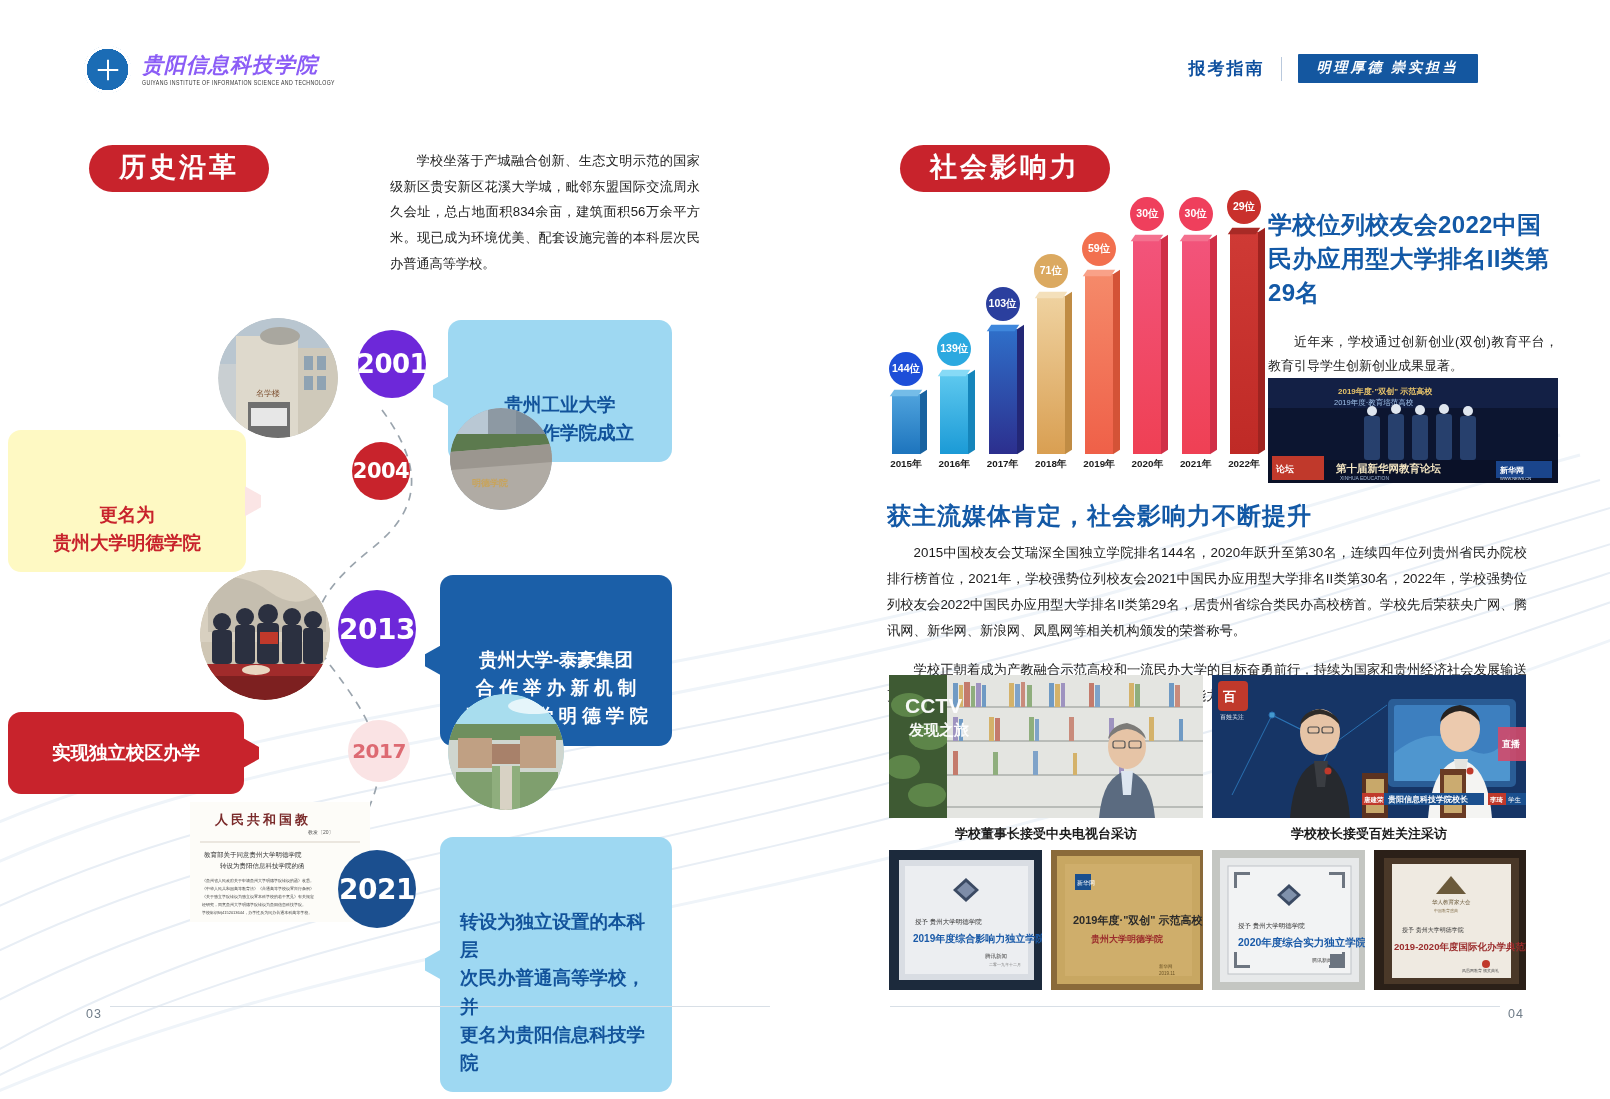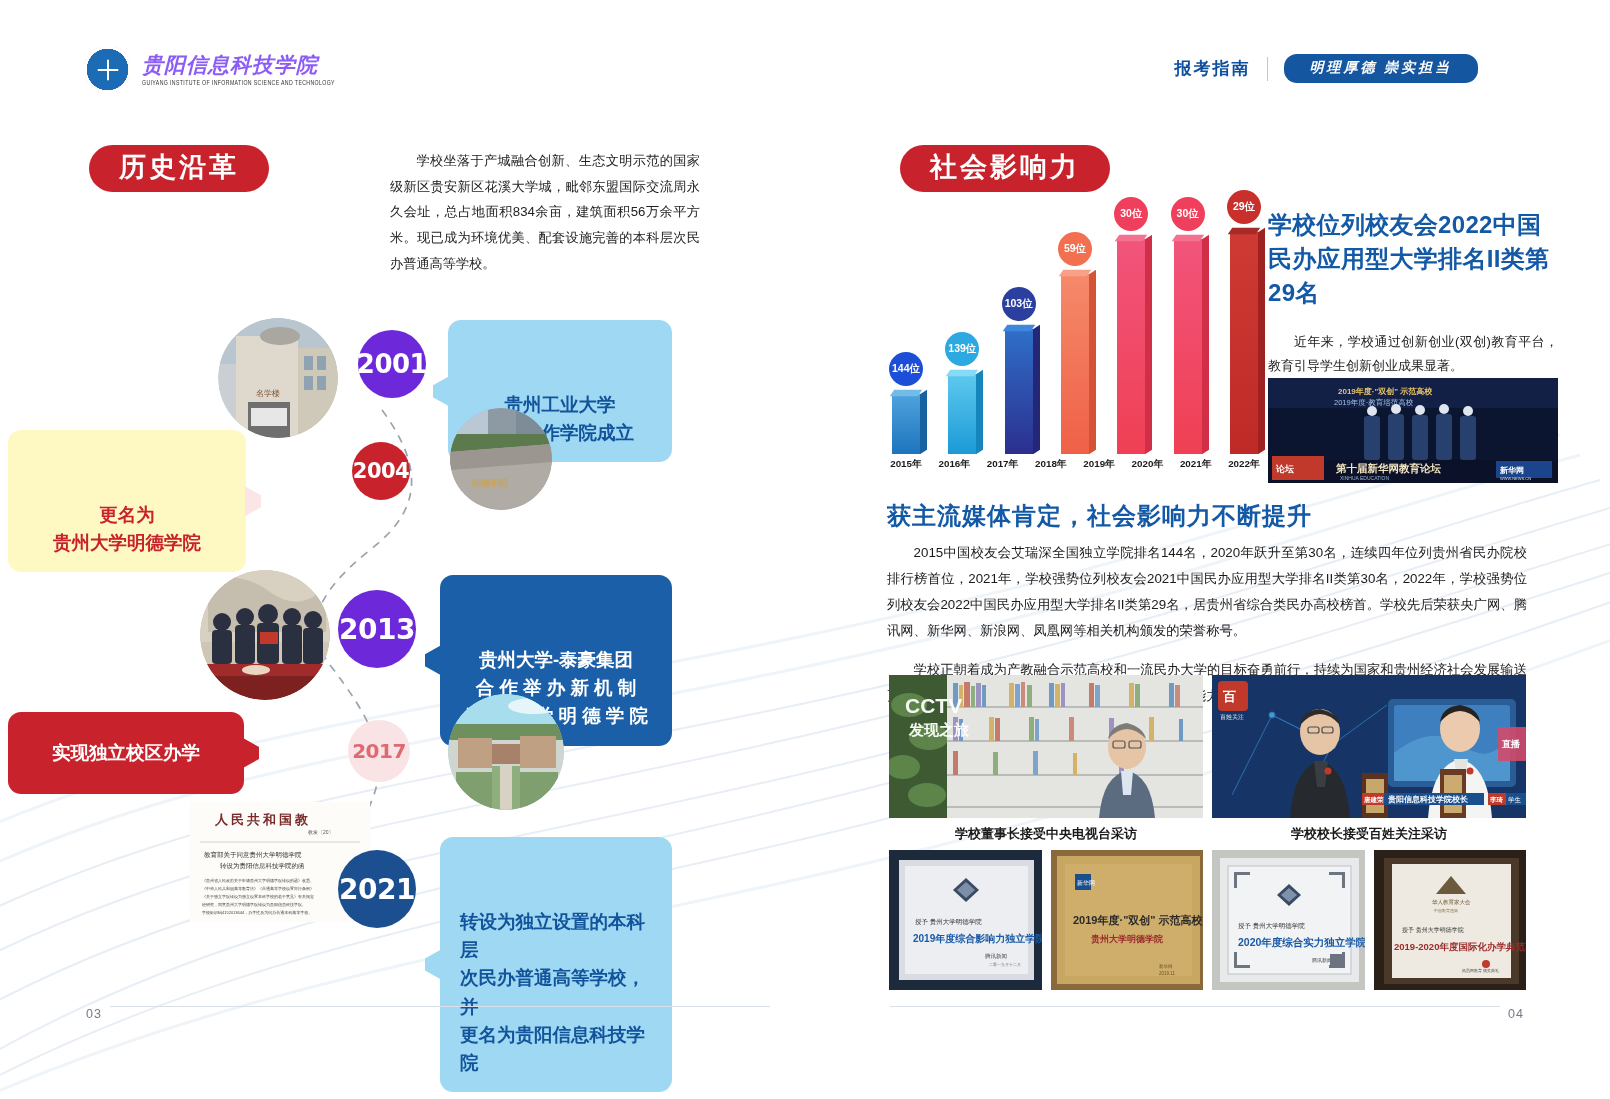--- a/index.html
+++ b/index.html
@@ -33,22 +33,22 @@
   .logo-cn{ font-family:"Liberation Serif","DejaVu Serif",serif;
             font-size:21px; font-weight:bold; color:#8b5cf6; letter-spacing:1px;
             line-height:1.05; font-style:italic; }
   .logo-en{ font-size:5.2px; color:#333; letter-spacing:.38px; margin-top:3px;
             transform:scaleY(1.25); transform-origin:left top; white-space:nowrap;}
 
   .header-right{ position:absolute; right:132px; top:8px;
                  display:flex; align-items:center; gap:16px; }
   .guide-label{ font-size:17px; color:#0d4f9e; font-weight:bold; letter-spacing:2px; }
   .vbar{ width:1px; height:24px; background:#b9c9dd; }
-  .motto-pill{ background:#1457a0; color:#fff; border-radius:13px;
-               padding:5px 26px 6px; font-size:14px; letter-spacing:3px;
+  .motto-pill{ background:#1457a0; color:#fff; border-radius:1px;
+               padding:5px 19px 6px; font-size:14px; letter-spacing:3px;
                font-family:"Liberation Serif","DejaVu Serif",serif;
                font-weight:bold; font-style:italic; white-space:nowrap; }
 
   
   .sec-pill{ display:inline-block; background:#c8232c; color:#fff;
              border-radius:24px; padding:9px 30px 11px;
              font-size:27px; font-weight:bold; letter-spacing:3px; line-height:1; }
 
   
   .left{ position:absolute; left:0; top:0; width:805px; height:100%; z-index:3; }
@@ -387,20 +387,30 @@
           <div class="blob" style="bottom:133px; width:34px; height:34px; background:#2b3f9e;">
             <span>103位</span>
             </div>
           <div class="bar3d" style="height:125px;">
             <div class="bar-face" style="height:125px;background:linear-gradient(180deg,#2f6fc9,#2c2f8e);"></div>
             <div class="bar-top" style="background:#3f87dc;transform:skewX(-34deg) scaleY(.55);"></div>
             <div class="bar-side" style="height:125px;background:#232776;transform:skewY(-34deg) translateY(2px);"></div>
           </div>
         </div>
 
+        <div class="barcol">
+          <div class="blob" style="bottom:166px; width:34px; height:34px; background:#dba960;">
+            <span>71位</span>
+            </div>
+          <div class="bar3d" style="height:158px;">
+            <div class="bar-face" style="height:158px;background:linear-gradient(180deg,#efd2a0,#d99f52);"></div>
+            <div class="bar-top" style="background:#f4e0bb;transform:skewX(-34deg) scaleY(.55);"></div>
+            <div class="bar-side" style="height:158px;background:#c08c44;transform:skewY(-34deg) translateY(2px);"></div>
+          </div>
+        </div>
 
         <div class="barcol">
           <div class="blob" style="bottom:188px; width:34px; height:34px; background:#f2704f;">
             <span>59位</span>
             </div>
           <div class="bar3d" style="height:180px;">
             <div class="bar-face" style="height:180px;background:linear-gradient(180deg,#f58a6a,#ef6048);"></div>
             <div class="bar-top" style="background:#f9a188;transform:skewX(-34deg) scaleY(.55);"></div>
             <div class="bar-side" style="height:180px;background:#d45337;transform:skewY(-34deg) translateY(2px);"></div>
           </div>

